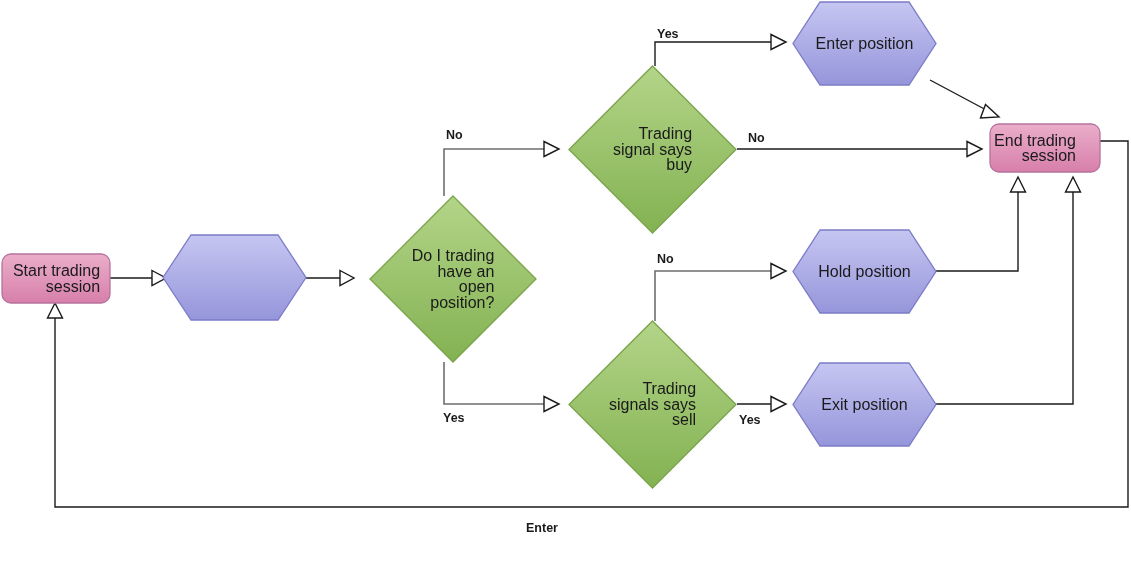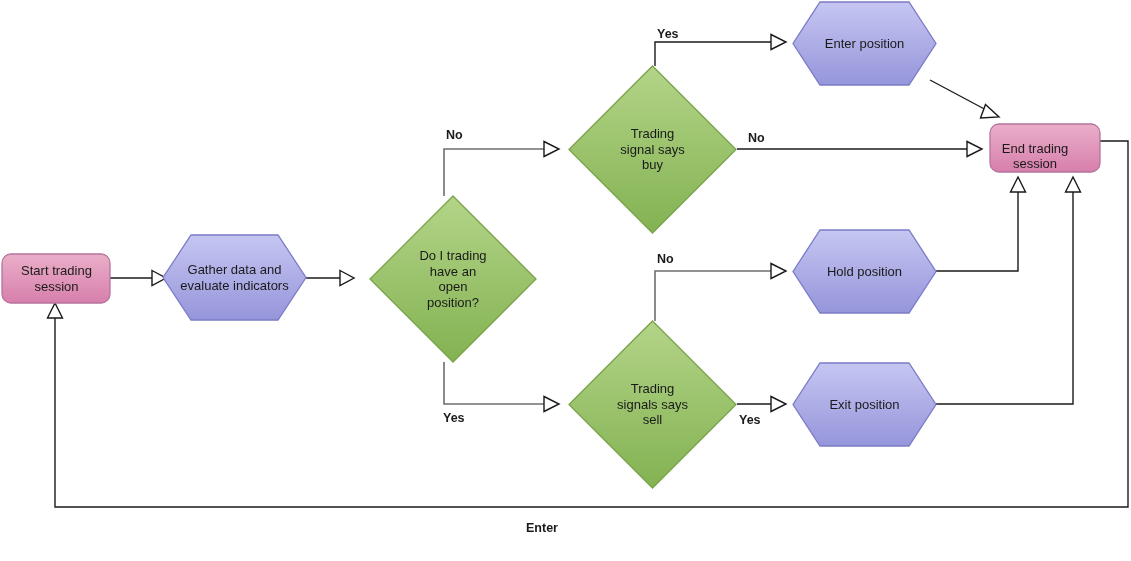--- a/index.html
+++ b/index.html
@@ -20,22 +20,22 @@
     left: 0;
     top: 0;
     width: 1131px;
     height: 561px;
   }
   .node-label {
     position: absolute;
     display: flex;
     align-items: center;
     justify-content: center;
-    text-align: center;
-    font-size: 13px;
+    text-align: right;
+    font-size: 16px;
     color: #1a1a1a;
     line-height: 15.5px;
     pointer-events: none;
     white-space: pre-line;
   }
   .edge-label {
     position: absolute;
     font-size: 12.5px;
     color: #1a1a1a;
     line-height: 14px;
@@ -157,43 +157,41 @@
     </g>
 
     <g>
       <rect x="990" y="124" width="110" height="48" rx="9" ry="9" fill="url(#gradPink)" stroke="#b5739d" stroke-width="1.3"></rect>
     </g>
   </svg>
 
   <div class="node-label" style="left:2px; top:254px; width:109px; height:49px;">Start trading
 session</div>
 
-  <div class="node-label" style="left:163px; top:235px; width:143px; height:85px;">Gather data and
-evaluate indicators</div>
 
   <div class="node-label" style="left:370px; top:196px; width:166px; height:166px;">Do I trading
 have an
 open
 position?</div>
 
   <div class="node-label" style="left:569px; top:66px; width:167px; height:167px;">Trading
 signal says
 buy</div>
 
   <div class="node-label" style="left:569px; top:321px; width:167px; height:167px;">Trading
 signals says
 sell</div>
 
   <div class="node-label" style="left:793px; top:2px; width:143px; height:83px;">Enter position</div>
 
   <div class="node-label" style="left:793px; top:230px; width:143px; height:83px;">Hold position</div>
 
   <div class="node-label" style="left:793px; top:363px; width:143px; height:83px;">Exit position</div>
 
-  <div class="node-label" style="left:990px; top:124px; width:90px; height:48px;margin-top:8px;">End trading
+  <div class="node-label" style="left:990px; top:124px; width:90px; height:48px;">End trading
 session</div>
 
   <div class="edge-label" style="left:446px; top:128px;">No</div>
 
   <div class="edge-label" style="left:443px; top:411px;">Yes</div>
 
   <div class="edge-label" style="left:657px; top:27px;">Yes</div>
 
   <div class="edge-label" style="left:657px; top:252px;">No</div>
 

